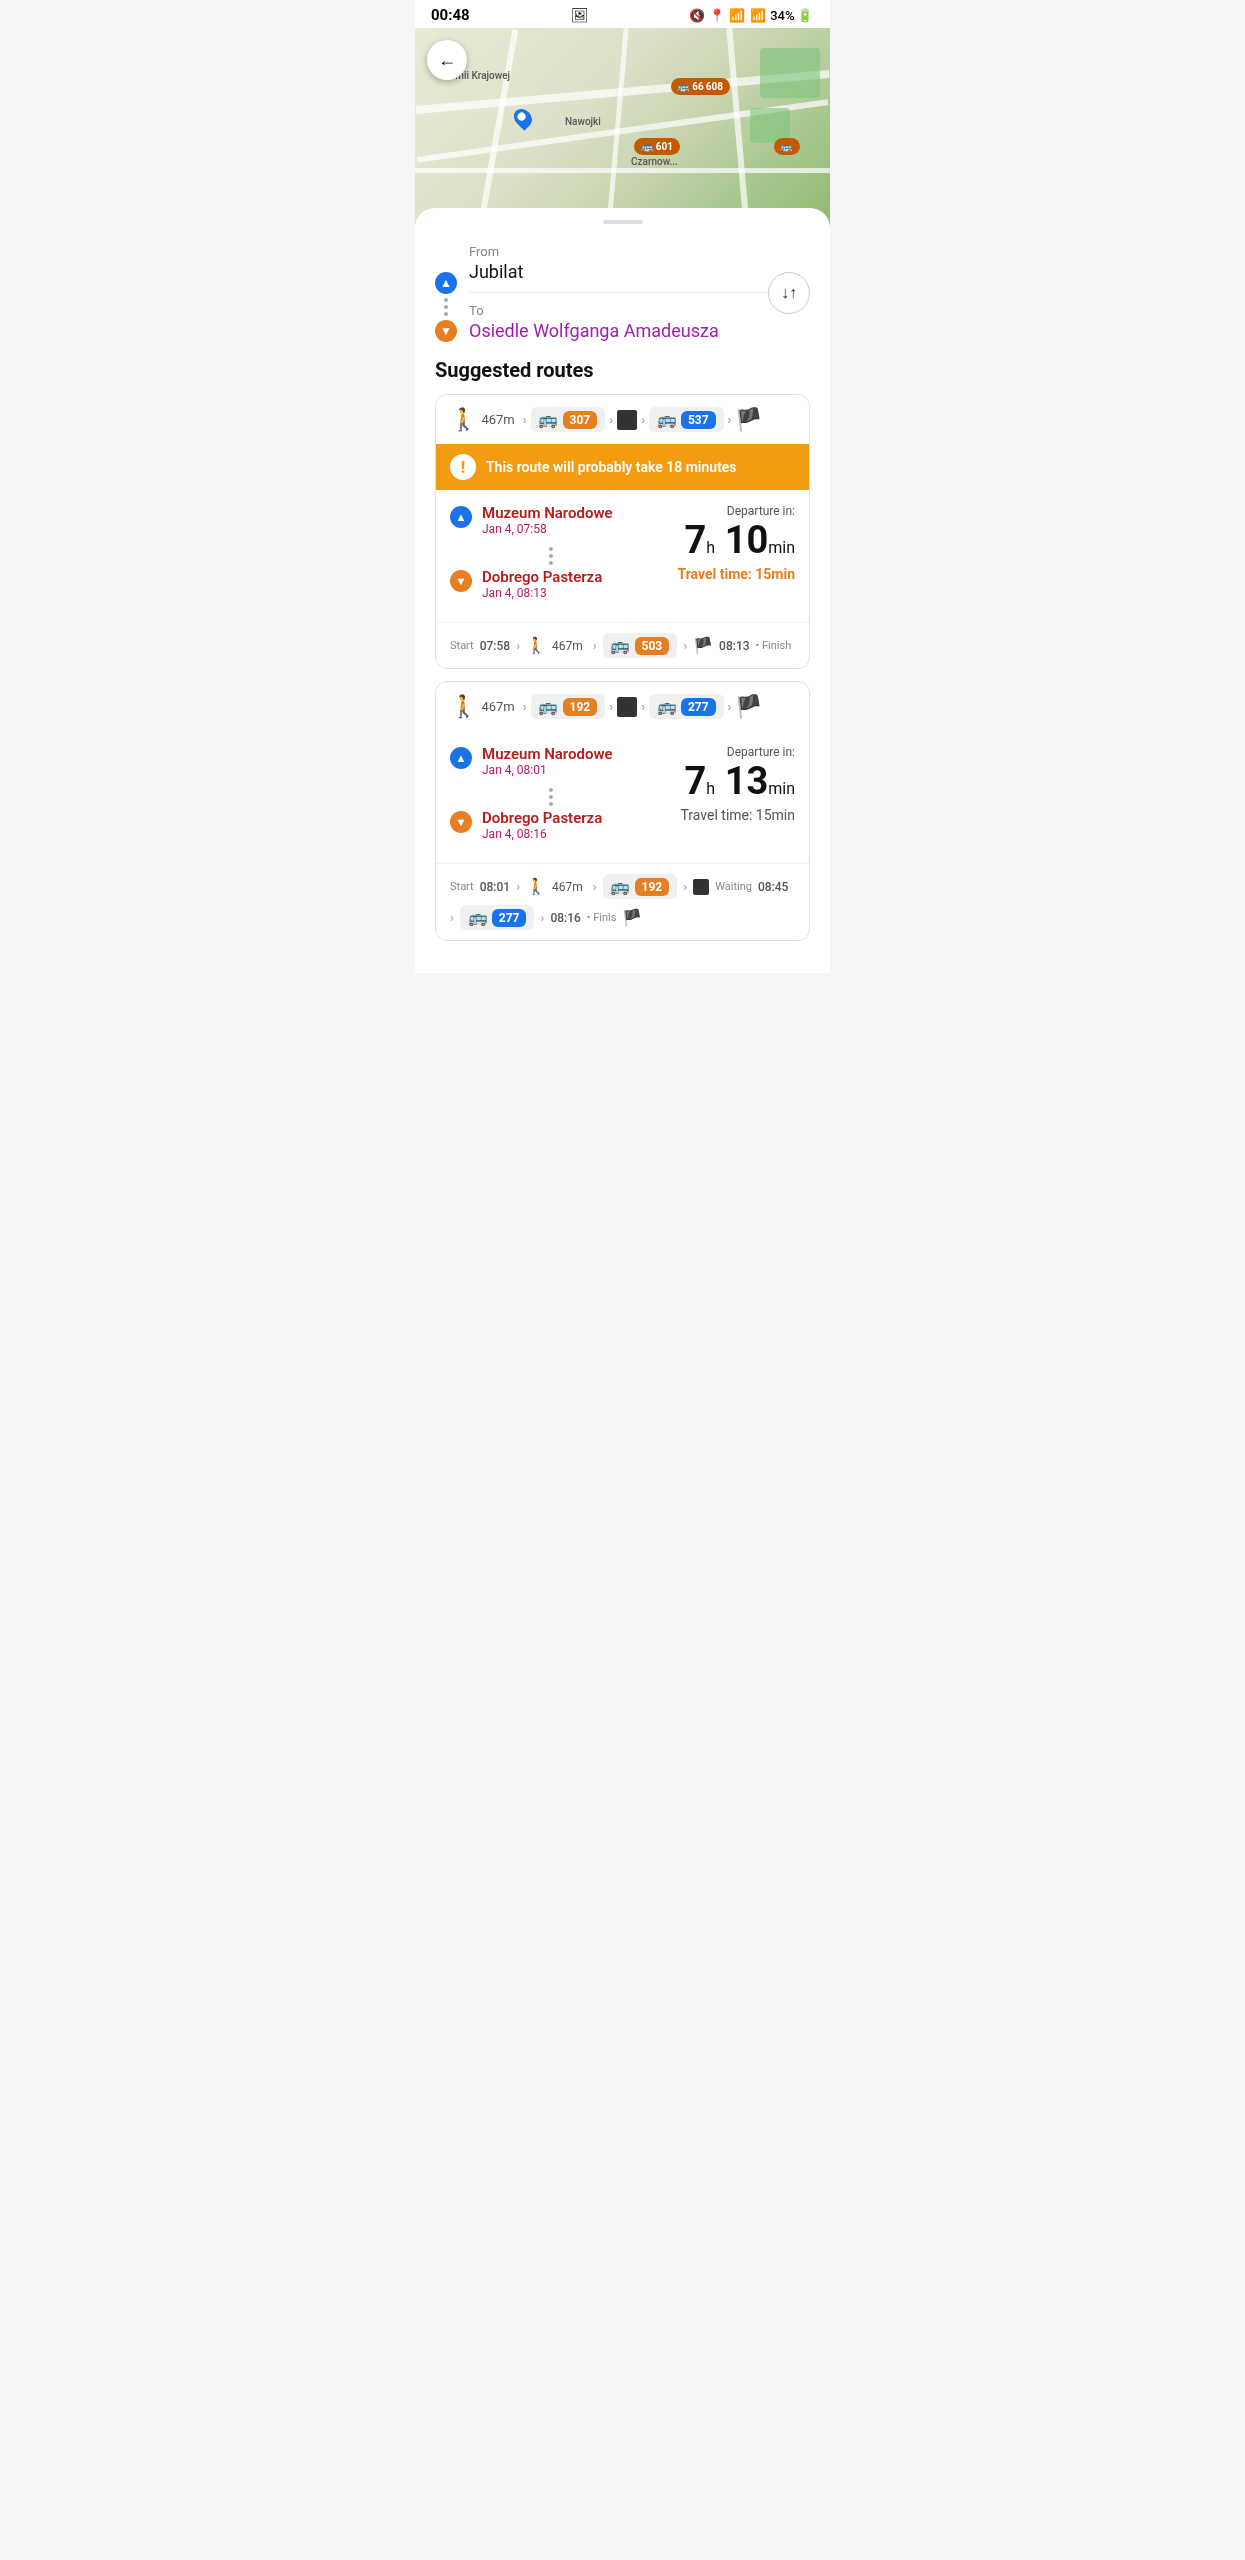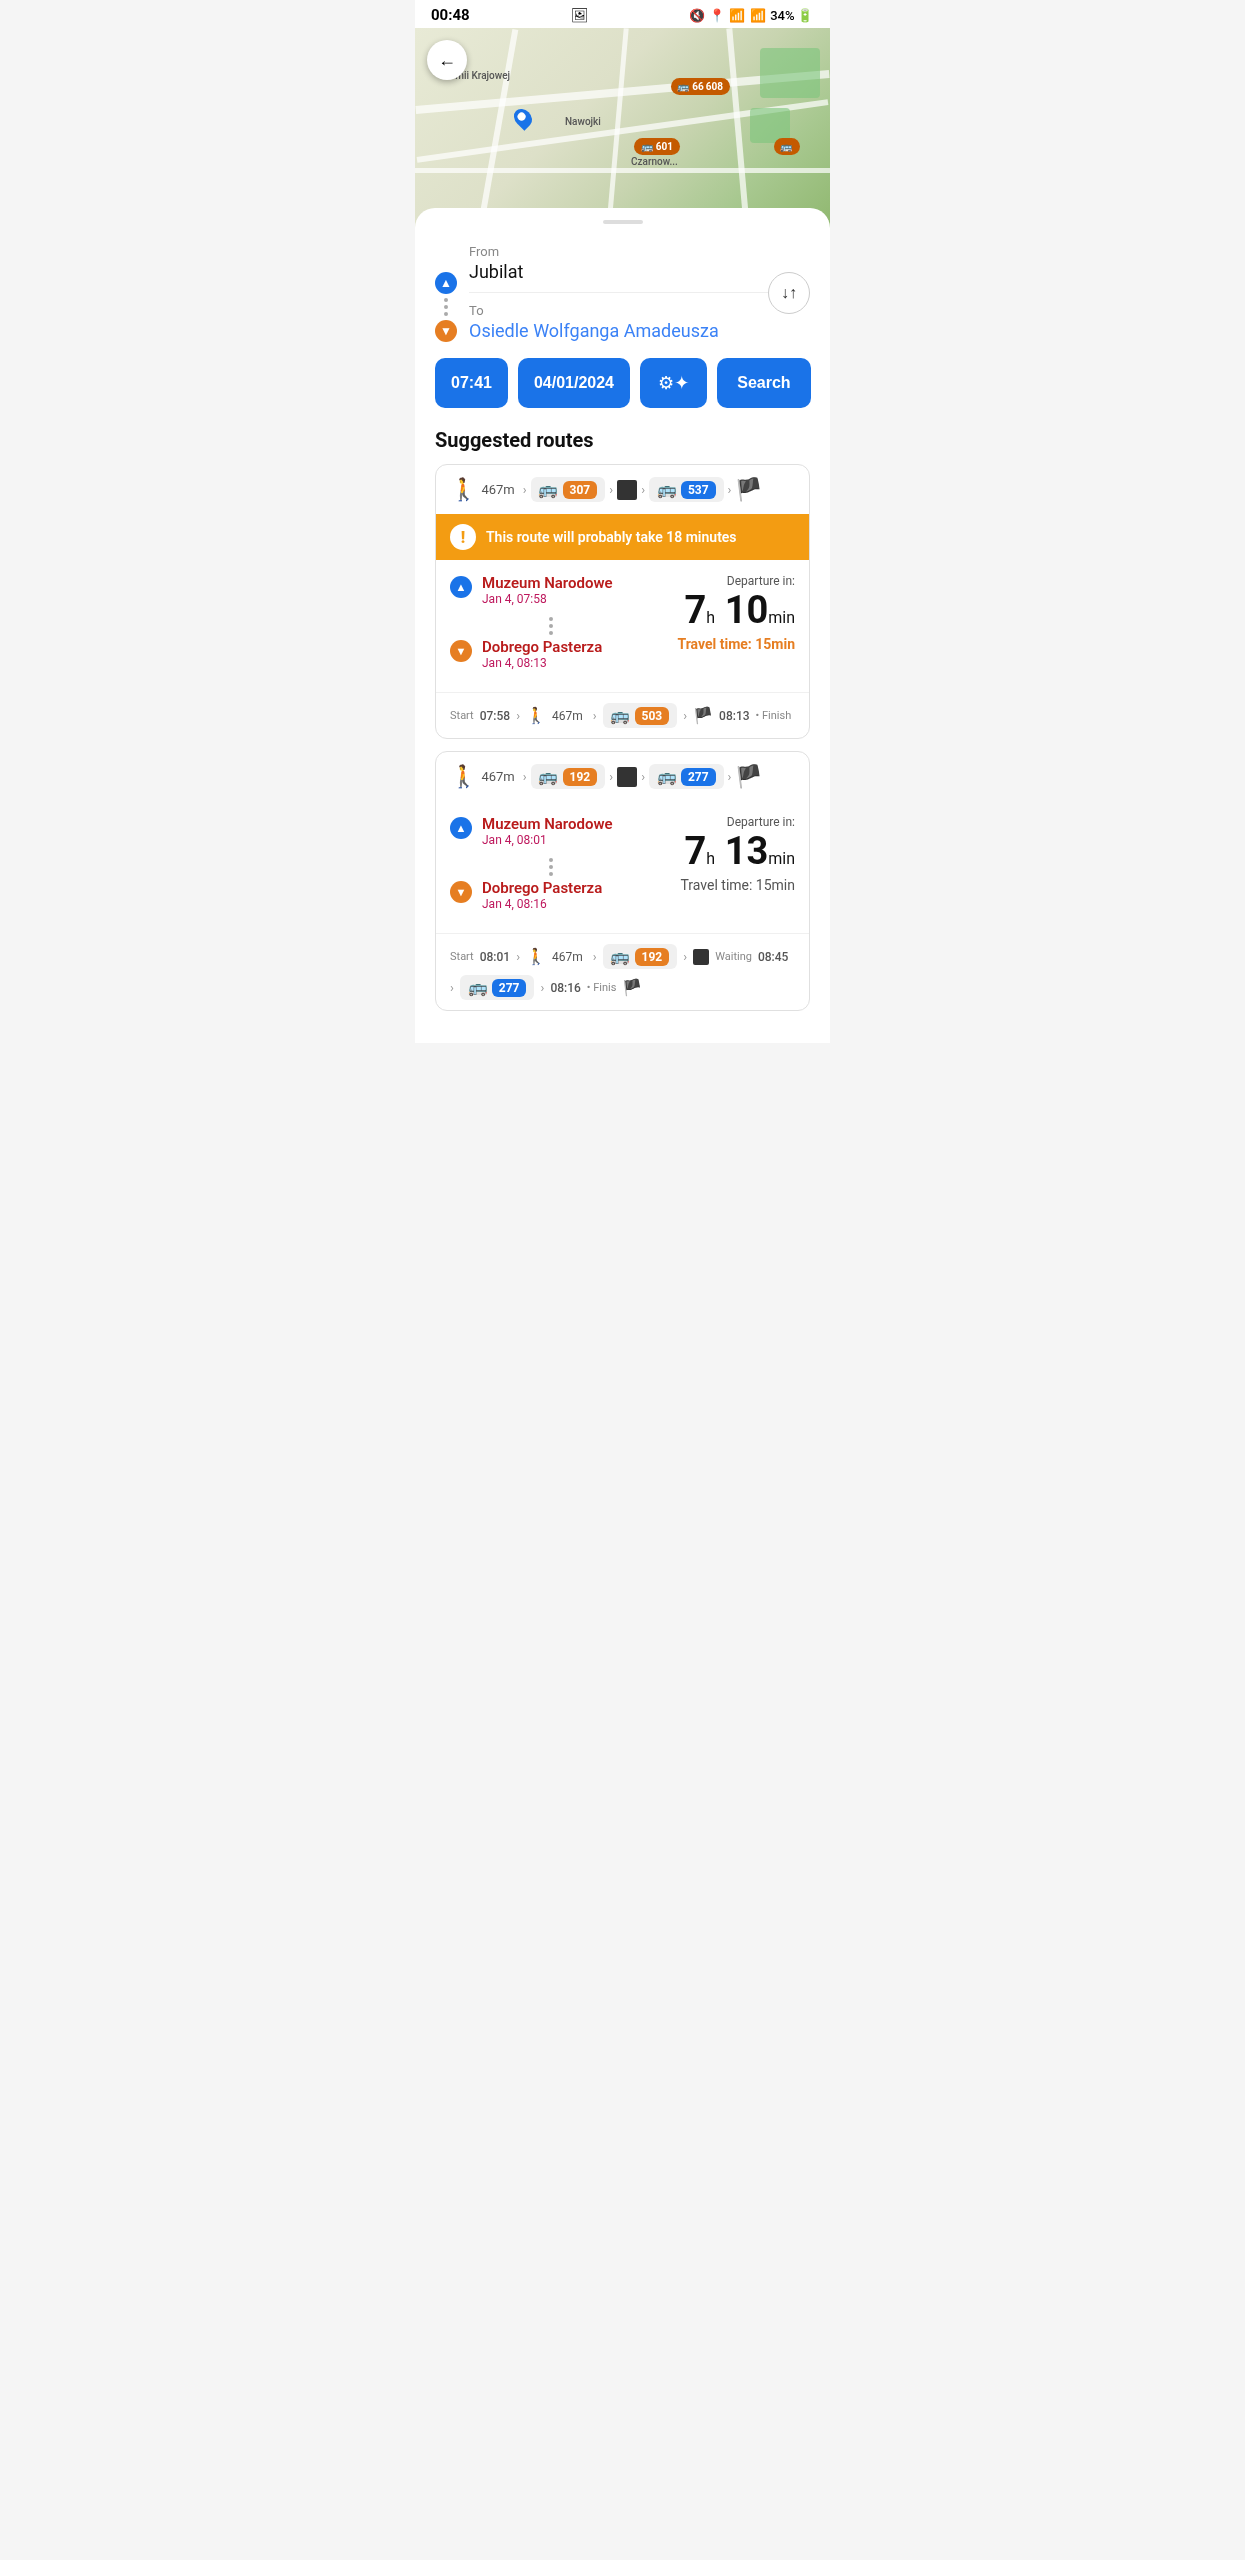--- a/index.html
+++ b/index.html
@@ -189,21 +189,21 @@
       border-bottom: 1px solid #eee;
       margin-bottom: 10px;
     }
     .form-label2 {
       font-size: 13px;
       color: #888;
       margin-bottom: 2px;
     }
     .form-value2 {
       font-size: 18px;
-      color: #3b82f6;
+      color: #a21caf;
     }
     .swap-btn {
       position: absolute;
       right: 0;
       top: 50%;
       transform: translateY(-50%);
       width: 42px;
       height: 42px;
       border-radius: 50%;
       border: 1.5px solid #ccc;
@@ -540,28 +540,20 @@
       <div class="form-label">From</div>
       <div class="form-value">Jubilat</div>
       <div class="form-label2">To</div>
       <div class="form-value2">Osiedle Wolfganga Amadeusza</div>
     </div>
     <button class="swap-btn">
       <span>↓↑</span>
     </button>
   </div>
 
-  <div class="action-row">
-    <button class="btn-time">07:41</button>
-    <button class="btn-date">04/01/2024</button>
-    <button class="btn-settings">
-      <span>⚙✦</span>
-    </button>
-    <button class="btn-search">Search</button>
-  </div>
 
   <div class="section-title">Suggested routes</div>
 
   <div class="route-card">
 
     <div class="route-summary">
       <span class="walk-icon">🚶</span>
       <span class="route-distance">467m</span>
       <span class="chevron">›</span>
       <div class="bus-tag">

